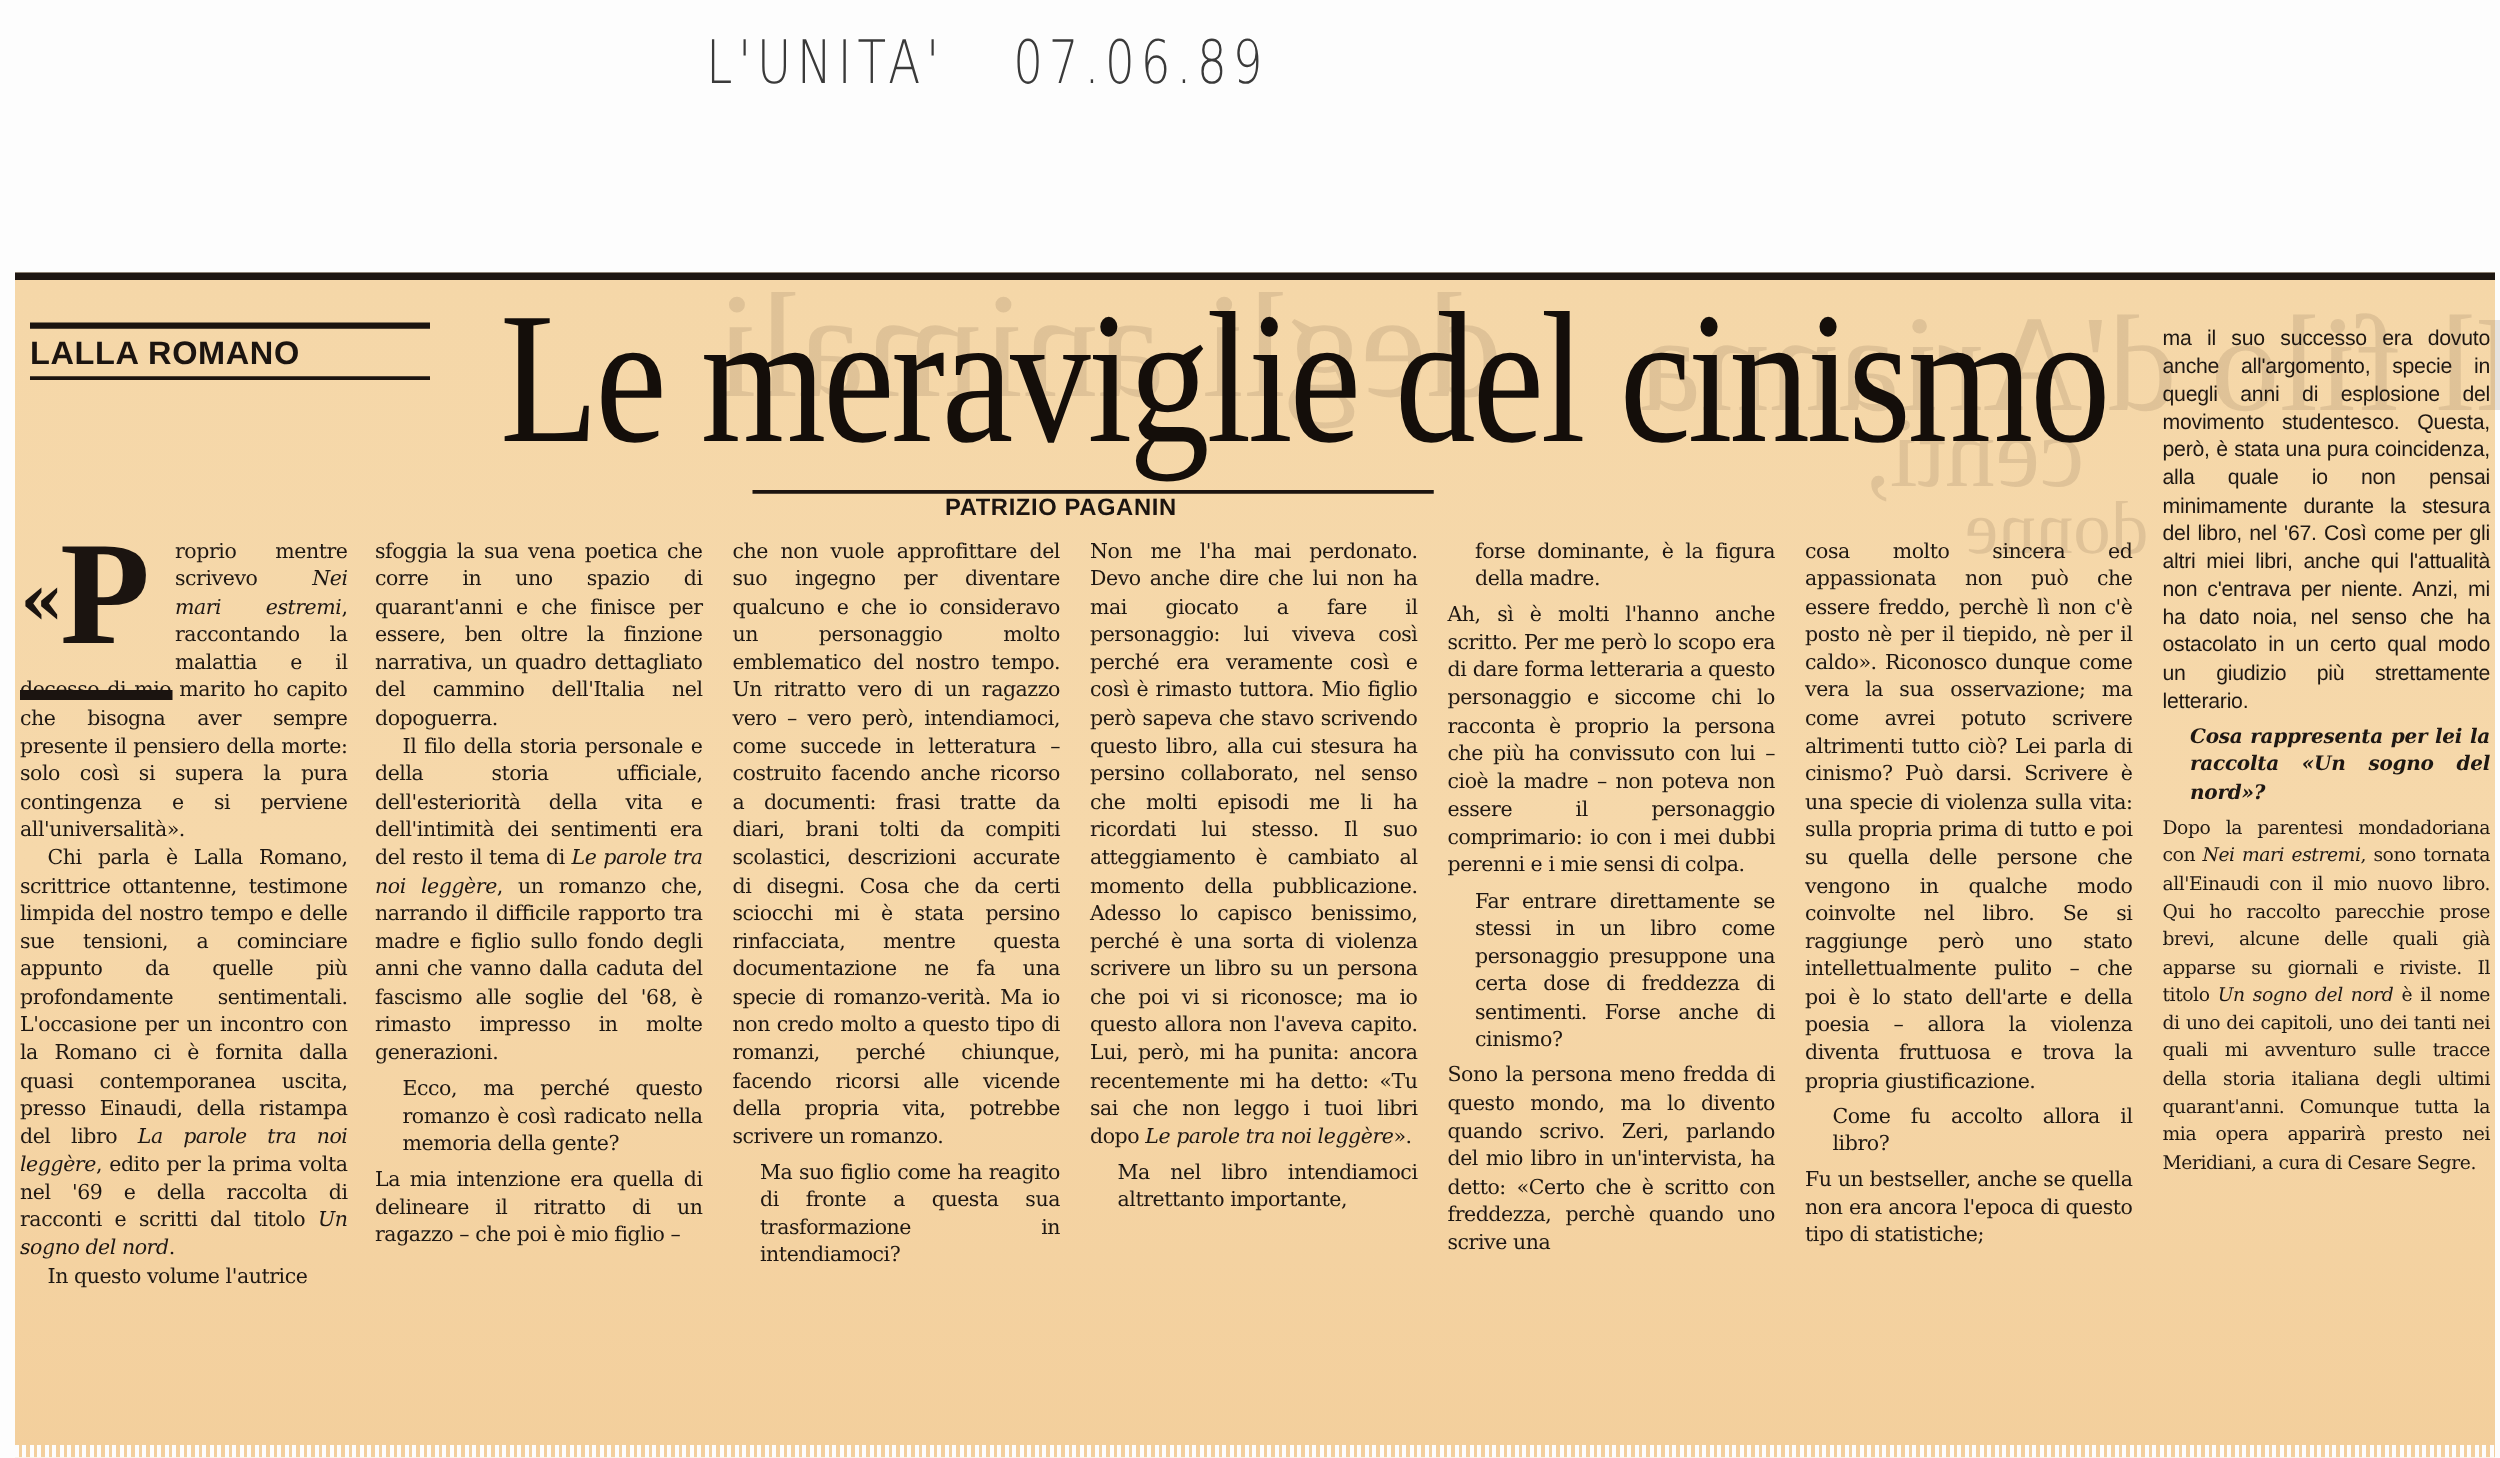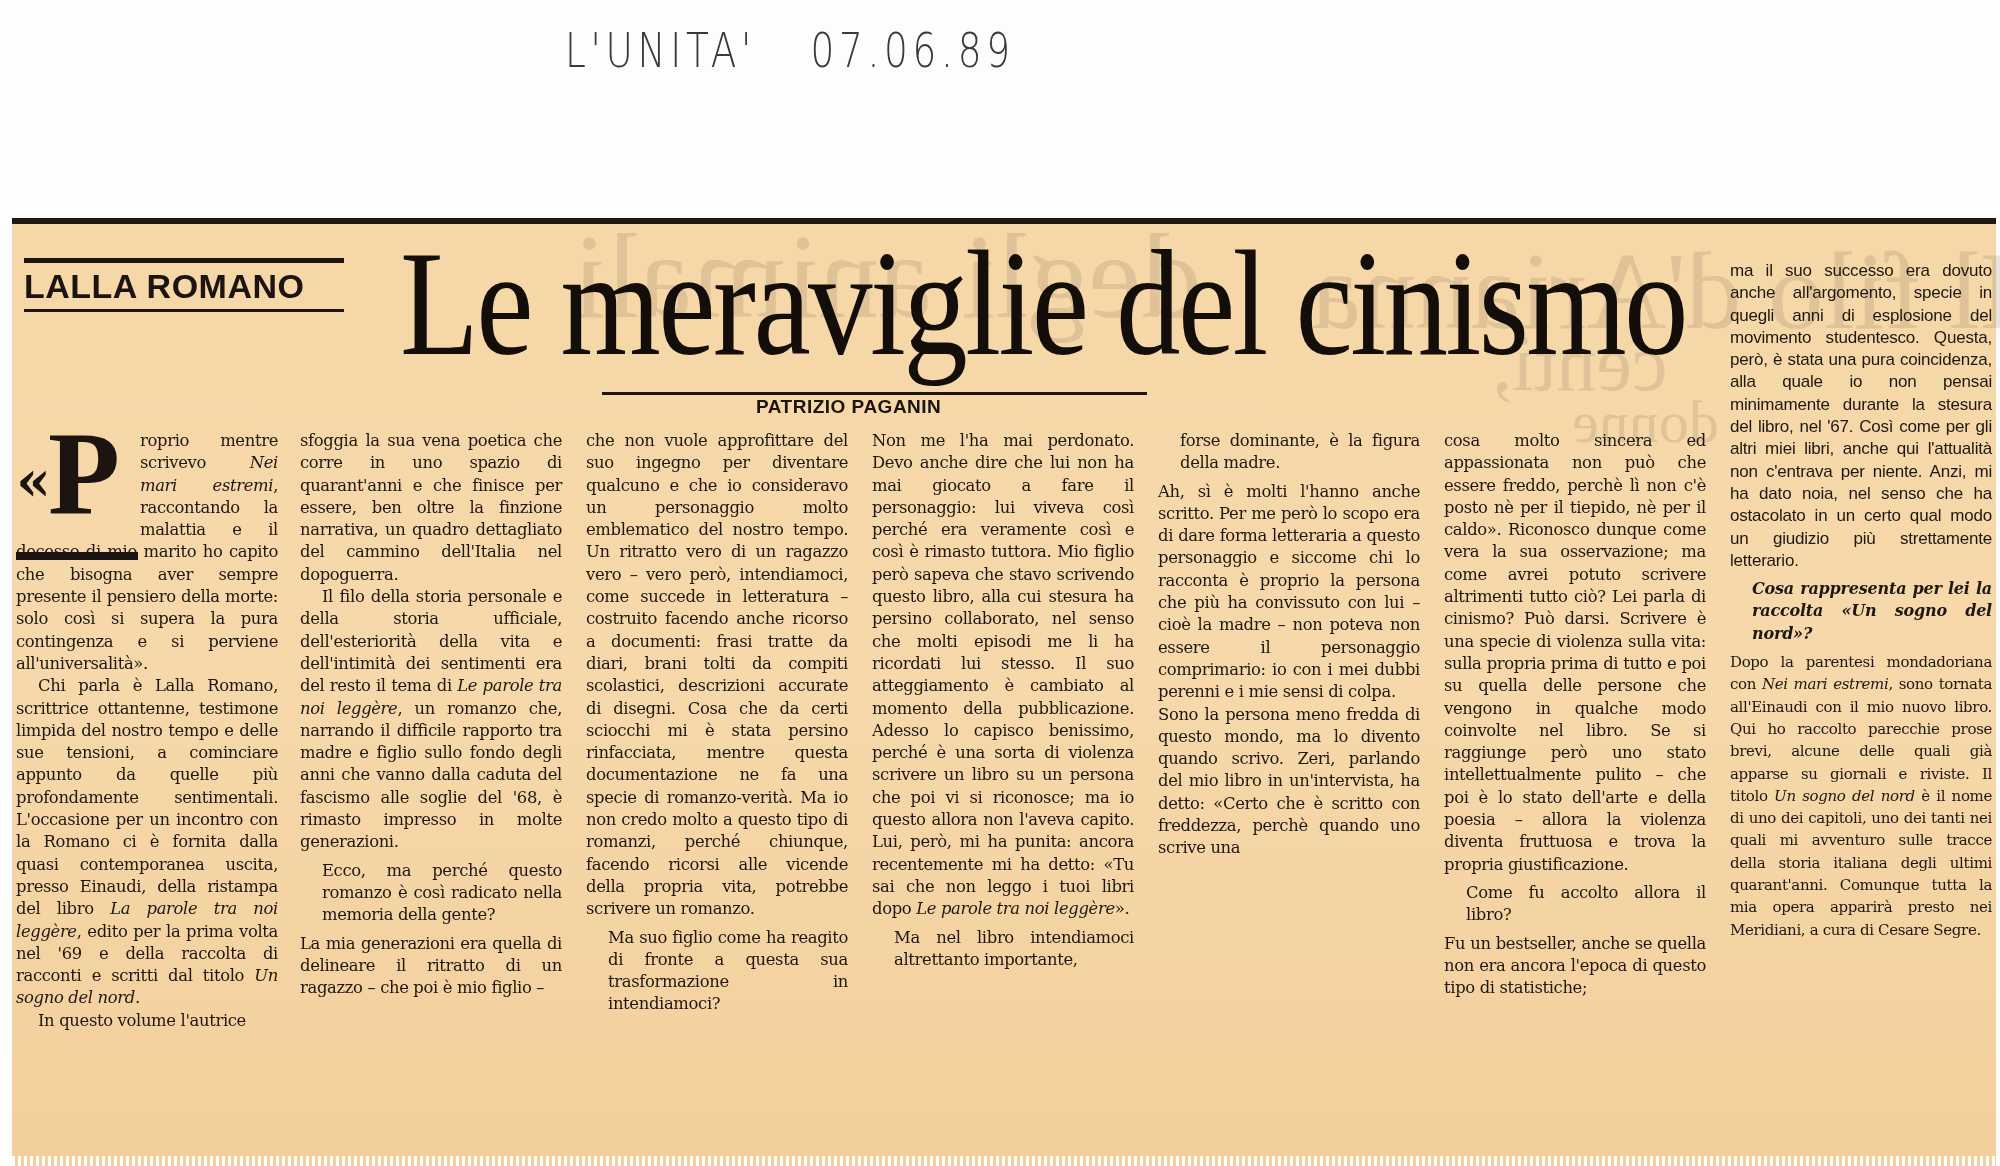--- a/index.html
+++ b/index.html
@@ -26,21 +26,21 @@
   }
   .clipping::after {
     content:""; position:absolute; left:0; right:0; bottom:0; height:10px;
     background:repeating-linear-gradient(90deg,#fdfdfd 0 3px,transparent 3px 6px);
   }
   .kicker {
     position:absolute; left:12px; top:40px; width:320px;
     border-top:5px solid #1b1410; border-bottom:3px solid #1b1410;
     padding:4px 0 3px 0;
     font-family:"Liberation Sans", sans-serif; font-weight:bold;
-    font-size:34px; color:#1b1410; letter-spacing:0.5px;
+    font-size:26px; color:#1b1410; letter-spacing:0.5px;
   }
   .headline {
     position:absolute; left:388px; top:10px;
     font-family:"Liberation Serif", serif; font-size:150px; line-height:1;
     color:#140e0a; letter-spacing:-3px; white-space:nowrap;
     transform:scaleX(0.86); transform-origin:left top;
   }
   .byline-rule {
     position:absolute; left:590px; top:174px; width:545px; height:3px; background:#1b1410;
   }
@@ -114,36 +114,37 @@
     </div>
     <p><span>roprio mentre scrivevo </span><i>Nei mari estremi</i><span>, raccontando la malattia e il decesso di mio marito ho capito che bisogna aver sempre presente il pensiero della morte: solo così si supera la pura contingenza e si perviene all'universalità».</span></p>
     <p class="indent"><span>Chi parla è Lalla Romano, scrittrice ottantenne, testimone limpida del nostro tempo e delle sue tensioni, a cominciare appunto da quelle più profondamente sentimentali. L'occasione per un incontro con la Romano ci è fornita dalla quasi contemporanea uscita, presso Einaudi, della ristampa del libro </span><i>La parole tra noi leggère</i><span>, edito per la prima volta nel '69 e della raccolta di racconti e scritti dal titolo </span><i>Un sogno del nord</i><span>.</span></p>
     <p class="indent">In questo volume l'autrice</p>
   </div>
 
   <div class="col" style="left:288px;">
     <p>sfoggia la sua vena poetica che corre in uno spazio di quarant'anni e che finisce per essere, ben oltre la finzione narrativa, un quadro dettagliato del cammino dell'Italia nel dopoguerra.</p>
     <p class="indent"><span>Il filo della storia personale e della storia ufficiale, dell'esteriorità della vita e dell'intimità dei sentimenti era del resto il tema di </span><i>Le parole tra noi leggère</i><span>, un romanzo che, narrando il difficile rapporto tra madre e figlio sullo fondo degli anni che vanno dalla caduta del fascismo alle soglie del '68, è rimasto impresso in molte generazioni.</span></p>
     <p class="q">Ecco, ma perché questo romanzo è così radicato nella memoria della gente?</p>
-    <p>La mia generazioni era quella di delineare il ritratto di un ragazzo – che poi è mio figlio –</p>
+    <p>La mia intenzione era quella di delineare il ritratto di un ragazzo – che poi è mio figlio –</p>
   </div>
 
   <div class="col" style="left:574px;">
     <p>che non vuole approfittare del suo ingegno per diventare qualcuno e che io consideravo un personaggio molto emblematico del nostro tempo. Un ritratto vero di un ragazzo vero – vero però, intendiamoci, come succede in letteratura – costruito facendo anche ricorso a documenti: frasi tratte da diari, brani tolti da compiti scolastici, descrizioni accurate di disegni. Cosa che da certi sciocchi mi è stata persino rinfacciata, mentre questa documentazione ne fa una specie di romanzo-verità. Ma io non credo molto a questo tipo di romanzi, perché chiunque, facendo ricorsi alle vicende della propria vita, potrebbe scrivere un romanzo.</p>
     <p class="q">Ma suo figlio come ha reagito di fronte a questa sua trasformazione in intendiamoci?</p>
   </div>
 
   <div class="col" style="left:860px;">
     <p><span>Non me l'ha mai perdonato. Devo anche dire che lui non ha mai giocato a fare il personaggio: lui viveva così perché era veramente così e così è rimasto tuttora. Mio figlio però sapeva che stavo scrivendo questo libro, alla cui stesura ha persino collaborato, nel senso che molti episodi me li ha ricordati lui stesso. Il suo atteggiamento è cambiato al momento della pubblicazione. Adesso lo capisco benissimo, perché è una sorta di violenza scrivere un libro su un persona che poi vi si riconosce; ma io questo allora non l'aveva capito. Lui, però, mi ha punita: ancora recentemente mi ha detto: «Tu sai che non leggo i tuoi libri dopo </span><i>Le parole tra noi leggère</i><span>».</span></p>
     <p class="q">Ma nel libro intendiamoci altrettanto importante,</p>
   </div>
 
   <div class="col" style="left:1146px;">
     <p class="q" style="margin-top:0;">forse dominante, è la figura della madre.</p>
     <p>Ah, sì è molti l'hanno anche scritto. Per me però lo scopo era di dare forma letteraria a questo personaggio e siccome chi lo racconta è proprio la persona che più ha convissuto con lui – cioè la madre – non poteva non essere il personaggio comprimario: io con i mei dubbi perenni e i mie sensi di colpa.</p>
+    <p class="q">Far entrare direttamente se stessi in un libro come personaggio presuppone una certa dose di freddezza di sentimenti. Forse anche di cinismo?</p>
     <p>Sono la persona meno fredda di questo mondo, ma lo divento quando scrivo. Zeri, parlando del mio libro in un'intervista, ha detto: «Certo che è scritto con freddezza, perchè quando uno scrive una</p>
   </div>
 
   <div class="col" style="left:1432px;">
     <p>cosa molto sincera ed appassionata non può che essere freddo, perchè lì non c'è posto nè per il tiepido, nè per il caldo». Riconosco dunque come vera la sua osservazione; ma come avrei potuto scrivere altrimenti tutto ciò? Lei parla di cinismo? Può darsi. Scrivere è una specie di violenza sulla vita: sulla propria prima di tutto e poi su quella delle persone che vengono in qualche modo coinvolte nel libro. Se si raggiunge però uno stato intellettualmente pulito – che poi è lo stato dell'arte e della poesia – allora la violenza diventa fruttuosa e trova la propria giustificazione.</p>
     <p class="q">Come fu accolto allora il libro?</p>
     <p>Fu un bestseller, anche se quella non era ancora l'epoca di questo tipo di statistiche;</p>
   </div>
 
   <div class="col-right">

